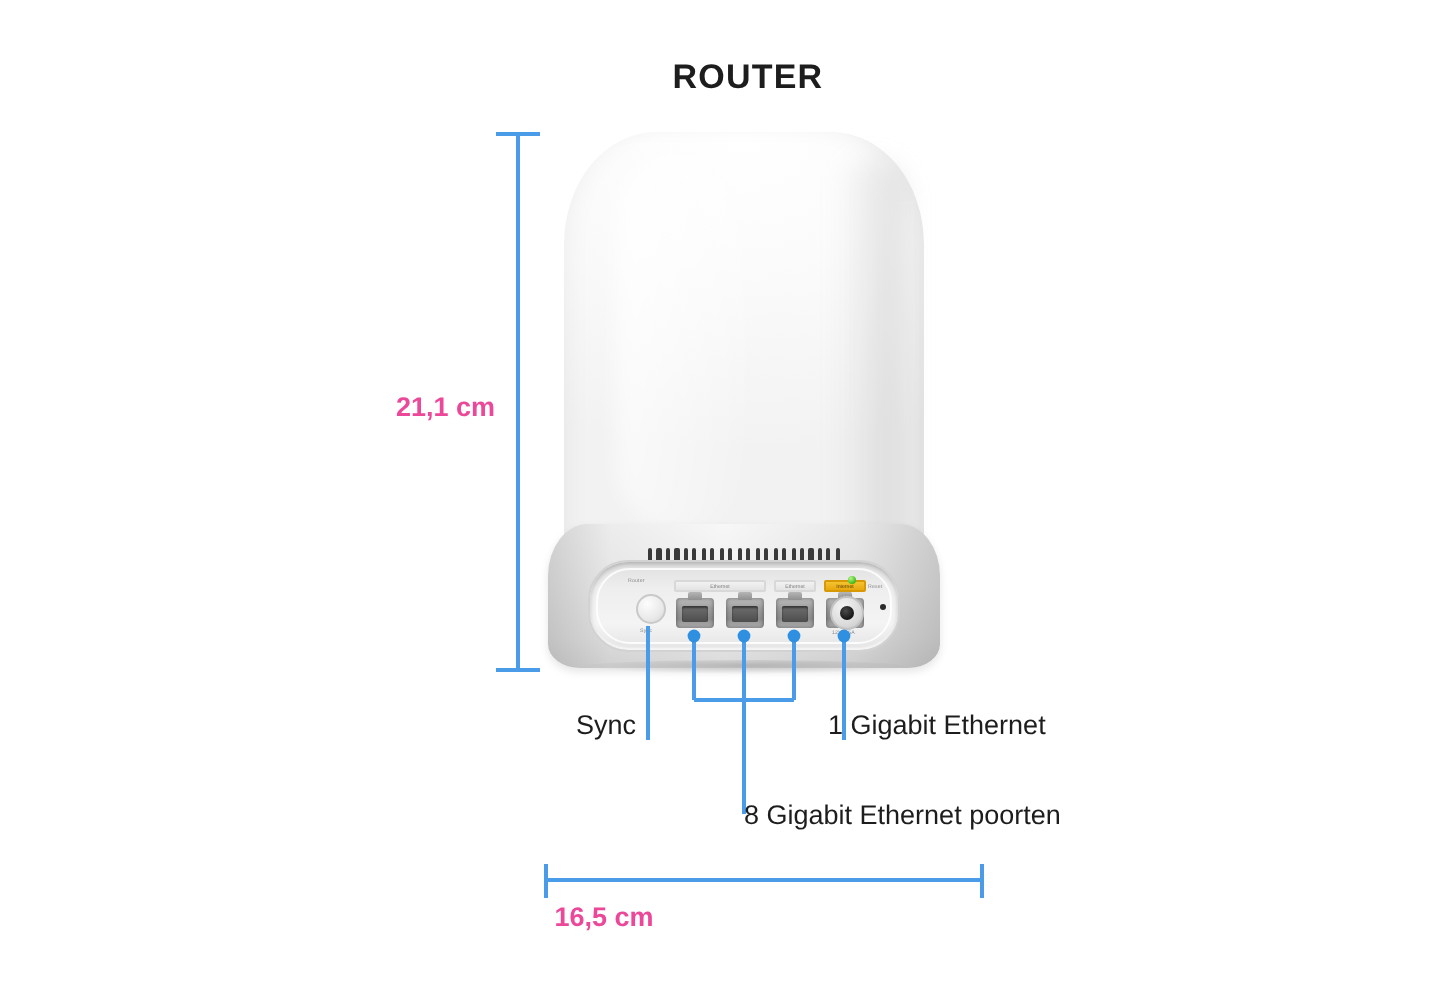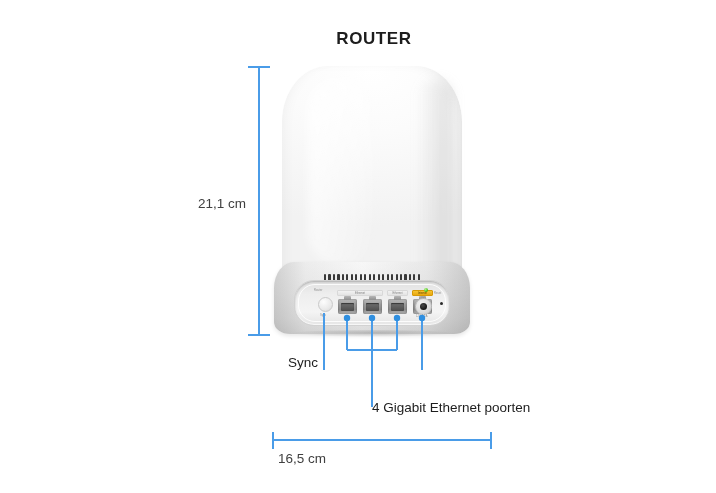--- a/index.html
+++ b/index.html
@@ -278,22 +278,23 @@
     position: absolute;
     left: 0; top: 0;
     width: 716px;
     height: 493px;
     pointer-events: none;
   }
 
   .dim-text {
     position: absolute;
     font-size: 13.5px;
-    color: #404040;
+    color: #ec4899;
     white-space: nowrap;
+    font-weight: bold;
   }
   .dim-v { left: 182px; top: 196px; }
   .dim-h { left: 0; top: 451px; width: 572px; text-align: center; }
 
   .callout-text {
     position: absolute;
     font-size: 13.5px;
     color: #1d1d1d;
     line-height: 16px;
     white-space: nowrap;
@@ -401,17 +402,18 @@
       <circle cx="406" cy="318" r="3.2"></circle>
     </g>
   </svg>
 
   <div class="dim-text dim-v">21,1 cm</div>
   <div class="dim-text dim-h">16,5 cm</div>
 
   <div class="callout-text c-sync">Sync</div>
 
   <div class="callout-text c-wan">
+    <div>1 Gigabit Ethernet</div>
   </div>
 
-  <div class="callout-text c-lan">4 Gigabit Ethernet poorten</div>
+  <div class="callout-text c-lan">8 Gigabit Ethernet poorten</div>
 
 </div>
 
 </body></html>

